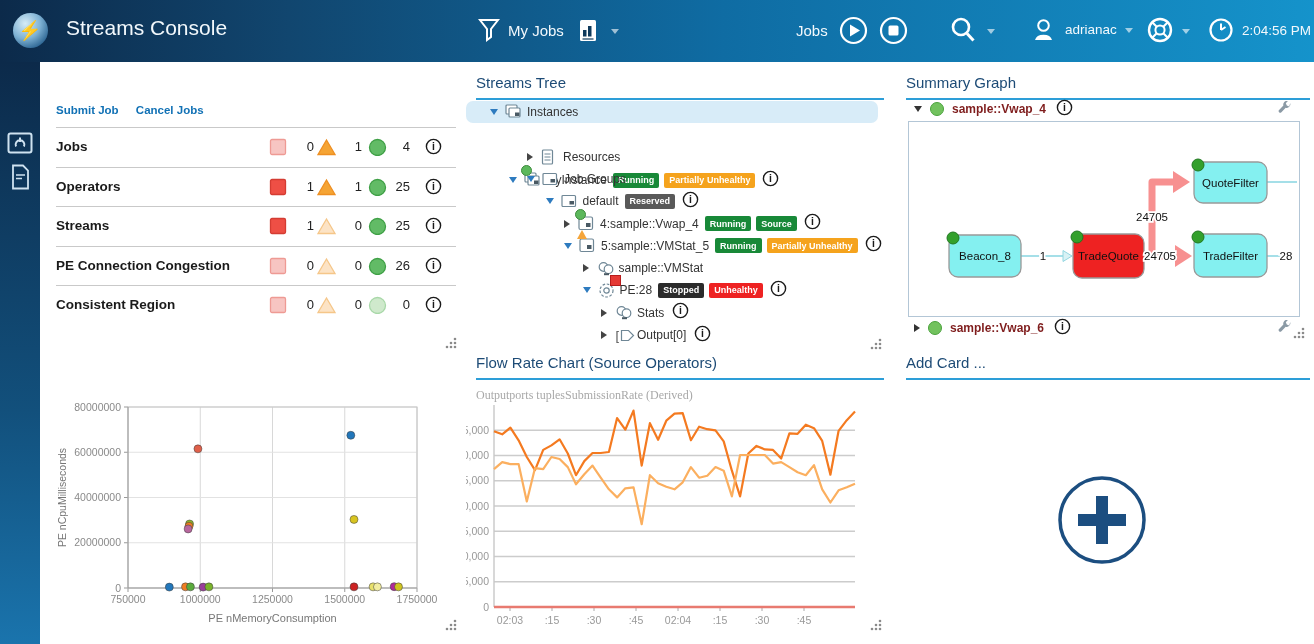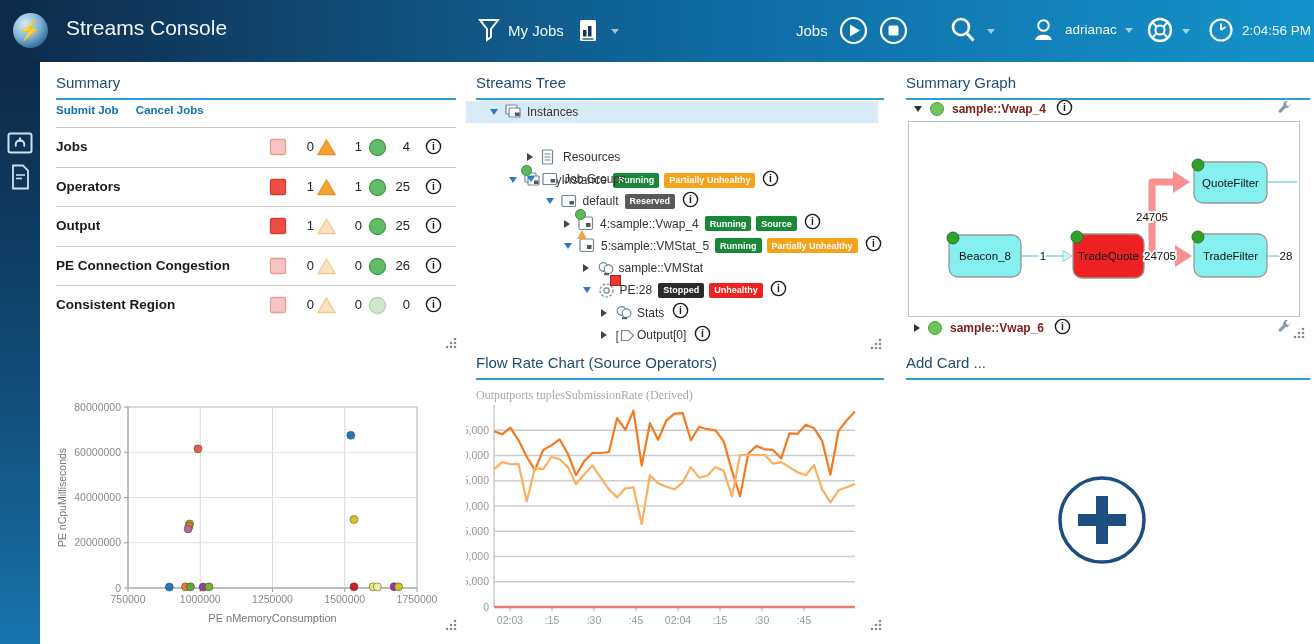--- a/index.html
+++ b/index.html
@@ -37,21 +37,21 @@
   #summary-links span{margin-right:14px;cursor:pointer;}
   #summary-rows{position:absolute;left:0;top:59px;right:0;}
   .sum-row{position:relative;height:38.6px;border-top:1px solid #c9c9c9;}
   .sum-label{position:absolute;left:0;top:11px;font-size:13.5px;font-weight:bold;color:#1a1a1a;}
   .mk{position:absolute;top:10px;}
   .mk-count{position:absolute;top:11px;font-size:13px;color:#222;text-align:right;}
   .sum-info{position:absolute;left:369px;top:10px;cursor:pointer;}
   
   #tree-rows{position:absolute;left:0;top:33px;right:0;}
   .tree-row{position:absolute;left:0;right:6px;height:22px;display:flex;align-items:center;cursor:pointer;}
-  .tree-row.sel{background:#d8ecf8;}
+  .tree-row.sel{background:#d8ecf8;border-radius:7px;}
   .caret-down{width:0;height:0;border-left:4.5px solid transparent;border-right:4.5px solid transparent;
     border-top:6px solid #2e7bbf;margin-right:7px;flex:none;}
   .caret-right{width:0;height:0;border-top:4.5px solid transparent;border-bottom:4.5px solid transparent;
     border-left:6px solid #444;margin-right:8px;flex:none;}
   .tree-ico{position:relative;width:22px;flex:none;display:flex;align-items:center;}
   .ts{fill:#fff;stroke:#6f8796;stroke-width:1.2;}
   .tf{fill:#4a5a64;}
   .tl{stroke:#6f8796;stroke-width:1;}
   .ovl{position:absolute;}
   .ovl.green-dot{left:-3px;top:-7px;width:9px;height:9px;border-radius:50%;background:#5cb85c;border:1px solid #3d8b3d;}
@@ -172,21 +172,20 @@
     <div class="sb-btn" style="top:102px;">
       <svg width="21" height="26" viewBox="0 0 21 26">
         <path d="M3,1.5 h10 l5,5 V24.5 H3 z" fill="none" stroke="#cfe2f0" stroke-width="1.8"></path>
         <line x1="6" y1="11" x2="15" y2="11" stroke="#cfe2f0" stroke-width="1.5"></line>
         <line x1="6" y1="14.5" x2="12" y2="14.5" stroke="#cfe2f0" stroke-width="1.5"></line>
       </svg>
     </div>
   </nav>
 
   <section class="card" id="card-summary">
-    <div class="card-title">Summary</div>
     <div id="summary-links">
       <span>Submit Job</span>
       <span>Cancel Jobs</span>
     </div>
     <div id="summary-rows">
         <div class="sum-row">
           <div class="sum-label">Jobs</div>
           <div class="mk" style="left: 213px;"><svg width="19" height="18" viewBox="0 0 19 18">
               <rect x="1.5" y="1.5" width="15" height="15" rx="1.5" fill="#f7c5c2" stroke="#ee9a94" stroke-width="1.3"></rect>
             </svg></div>
@@ -217,21 +216,21 @@
           <div class="mk" style="left: 312px;"><svg width="19" height="18" viewBox="0 0 19 18">
               <circle cx="9.5" cy="9.5" r="8" fill="#62bb66" stroke="#3fa046" stroke-width="1.3"></circle>
             </svg></div>
           <div class="mk-count" style="left: 328px; width: 26px;">25</div>
           <div class="sum-info"><svg width="17" height="17" viewBox="0 0 17 17">
               <circle cx="8.5" cy="8.5" r="7.1" fill="none" stroke="#1a1a1a" stroke-width="1.4"></circle>
               <text x="8.5" y="12.2" text-anchor="middle" font-family="DejaVu Serif, serif" font-size="10.5" font-weight="bold" fill="#1a1a1a">i</text>
             </svg></div>
         </div>
         <div class="sum-row">
-          <div class="sum-label">Output</div>
+          <div class="sum-label">Streams</div>
           <div class="mk" style="left: 213px;"><svg width="19" height="18" viewBox="0 0 19 18">
               <rect x="1.5" y="1.5" width="15" height="15" rx="1.5" fill="#ee4f45" stroke="#d43c33" stroke-width="1.3"></rect>
             </svg></div>
           <div class="mk-count" style="left: 232px; width: 26px;">1</div>
           <div class="mk" style="left: 261px;"><svg width="19" height="18" viewBox="0 0 19 18">
               <polygon points="9.5,2 18,16.5 1,16.5" fill="#fce3c5" stroke="#f5c689" stroke-width="1.3"></polygon>
             </svg></div>
           <div class="mk-count" style="left: 280px; width: 26px;">0</div>
           <div class="mk" style="left: 312px;"><svg width="19" height="18" viewBox="0 0 19 18">
               <circle cx="9.5" cy="9.5" r="8" fill="#62bb66" stroke="#3fa046" stroke-width="1.3"></circle>

